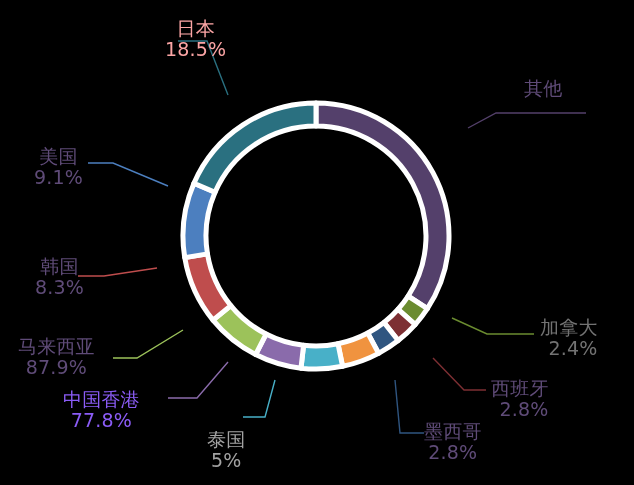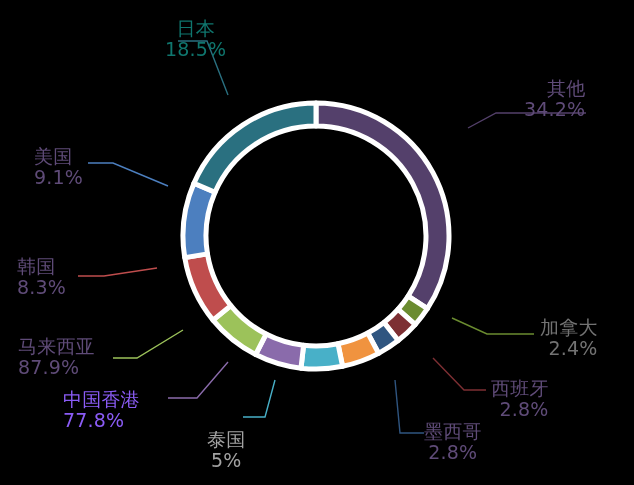--- a/index.html
+++ b/index.html
@@ -30,21 +30,21 @@
     position: absolute;
     color: #5f4b78;
     font-size: 19px;
     line-height: 1.12;
     white-space: nowrap;
     letter-spacing: 0.2px;
   }
   .slice-label .lbl-name { display: block; }
   .slice-label .lbl-value { display: block; }
   .lbl-left  { text-align: right; }
-  .lbl-right { text-align: left; }
+  .lbl-right { text-align: center; }
   .lbl-center{ text-align: center; }
 </style>
 </head>
 <body>
 
 <div id="chart-root">
   <svg id="donut-svg" viewBox="0 0 634 485" xmlns="http://www.w3.org/2000/svg">
     <g id="slices-group">
         <path d="M 316 103 A 133 133 0 0 1 427.3912293256048 308.67044811565785 L 408.12808440463556 296.1033781407697 A 110 110 0 0 0 316 126 Z" fill="#54406b" stroke="#ffffff" stroke-width="5" stroke-linejoin="round"></path>
         <path d="M 427.3912293256048 308.67044811565785 A 133 133 0 0 1 415.2101723414162 324.5795783687555 L 398.05352599666 309.2613054177677 A 110 110 0 0 0 408.12808440463556 296.1033781407697 Z" fill="#6b8c30" stroke="#ffffff" stroke-width="5" stroke-linejoin="round"></path>
@@ -67,21 +67,20 @@
         <polyline points="228,362 197,398 168,398" fill="none" stroke="#8a6bab" stroke-width="1.4"></polyline>
         <polyline points="183,330 137,358 113,358" fill="none" stroke="#9cc25a" stroke-width="1.4"></polyline>
         <polyline points="157,268 104,276 78,276" fill="none" stroke="#bf4d4d" stroke-width="1.4"></polyline>
         <polyline points="168,186 113,163 88,163" fill="none" stroke="#4c7fbf" stroke-width="1.4"></polyline>
         <polyline points="228,95 207,41 178,41" fill="none" stroke="#2a7080" stroke-width="1.4"></polyline>
       </g>
   </svg>
   <div id="labels-layer">
       <div class="slice-label lbl-left" style="left: 524px; top: 78px; color: rgb(95, 75, 120);">
         <span class="lbl-name">其他</span>
-        <span class="lbl-value">34.2%</span>
       </div>
       <div class="slice-label lbl-left" style="left: 540px; top: 317px; color: #737373;">
         <span class="lbl-name">加拿大</span>
         <span class="lbl-value">2.4%</span>
       </div>
       <div class="slice-label lbl-left" style="left: 491px; top: 378px; color: rgb(95, 75, 120);">
         <span class="lbl-name">西班牙</span>
         <span class="lbl-value">2.8%</span>
       </div>
       <div class="slice-label lbl-center" style="left: 424px; top: 421px; color: rgb(95, 75, 120);">
@@ -93,26 +92,26 @@
         <span class="lbl-value">5%</span>
       </div>
       <div class="slice-label lbl-right" style="left: 63px; top: 389px; color: #8b5cf6;">
         <span class="lbl-name">中国香港</span>
         <span class="lbl-value">77.8%</span>
       </div>
       <div class="slice-label lbl-right" style="left: 18px; top: 336px; color: rgb(95, 75, 120);">
         <span class="lbl-name">马来西亚</span>
         <span class="lbl-value">87.9%</span>
       </div>
-      <div class="slice-label lbl-right" style="left: 17px; top: 256px; color: rgb(95, 75, 120);">
+      <div class="slice-label lbl-right" style="left: 35px; top: 256px; color: rgb(95, 75, 120);">
         <span class="lbl-name">韩国</span>
         <span class="lbl-value">8.3%</span>
       </div>
       <div class="slice-label lbl-right" style="left: 34px; top: 146px; color: rgb(95, 75, 120);">
         <span class="lbl-name">美国</span>
         <span class="lbl-value">9.1%</span>
       </div>
-      <div class="slice-label lbl-center" style="left: 165px; top: 18px; color: #0f766e; text-align: center;">
+      <div class="slice-label lbl-center" style="left: 165px; top: 18px; color: #fca5a5; text-align: center;">
         <span class="lbl-name">日本</span>
         <span class="lbl-value">18.5%</span>
       </div>
     </div>
 </div>
 
 </body></html>

